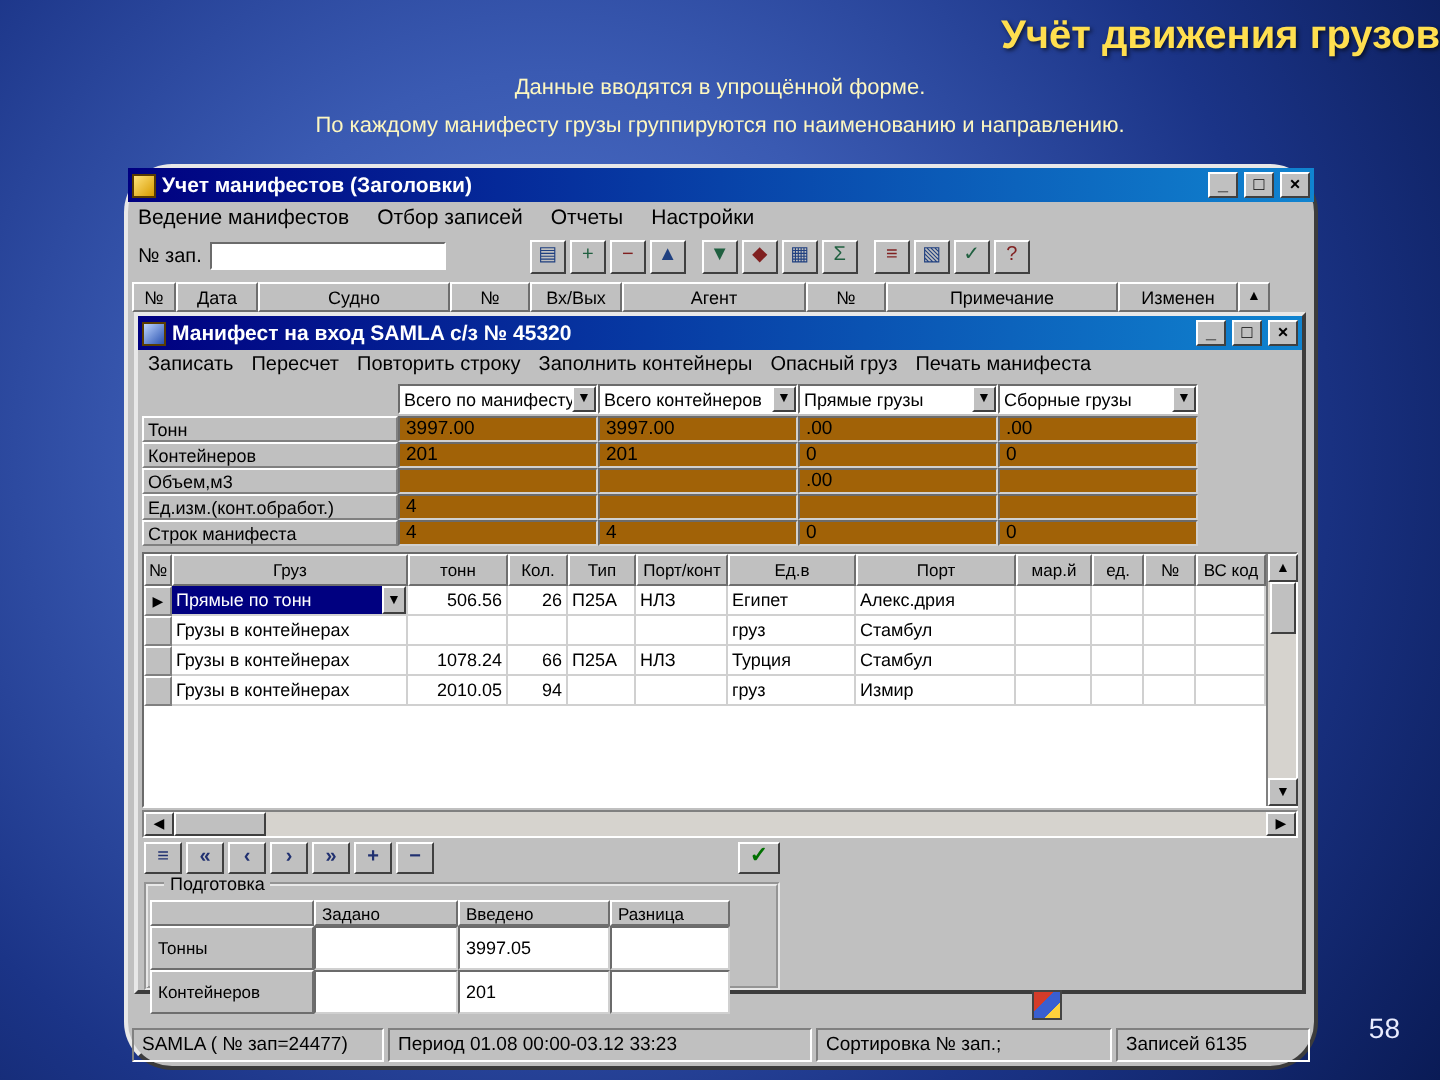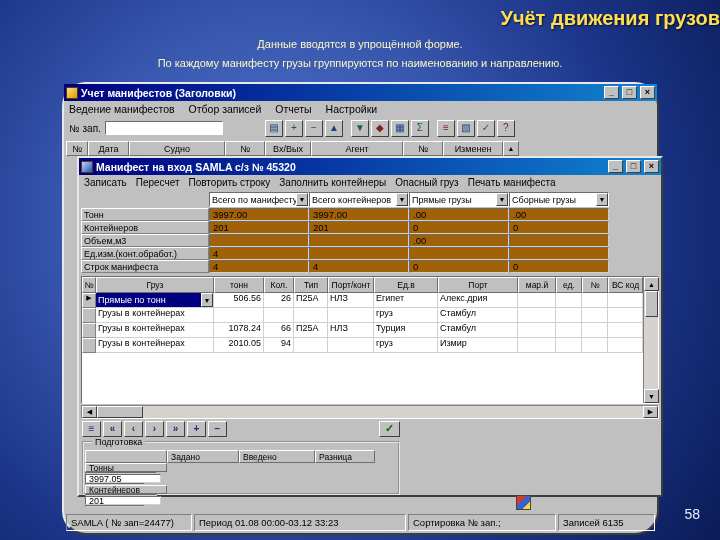--- a/index.html
+++ b/index.html
@@ -47,21 +47,21 @@
 
   .statusbar { position:absolute; left:2px; right:2px; bottom:2px; height:17px; display:flex; gap:2px; }
   .sb-panel { border:1px solid; border-color:#808080 #fff #fff #808080; font-size:9.5px;
     display:flex; align-items:center; padding:4px 4px; white-space:nowrap; overflow:hidden; }
   .sb-0{width:126px}.sb-1{width:212px}.sb-2{width:148px}.sb-3{flex:1}
 
   .deco-icon { position:absolute; right:126px; bottom:23px; width:15px; height:15px; border:1px solid #444;
     background:linear-gradient(135deg,#d43c2a 0 38%,#3a5fd0 38% 70%,#ffd23c 70%); }
 
   
-  .child-window { position:absolute; left:13px; top:72px; width:586px; height:341px; }
+  .child-window { position:absolute; left:3px; top:72px; width:586px; height:341px; }
 
   .summary { margin:2px 2px 3px 2px; }
   .sum-row { display:flex; height:13px; }
   .sum-head { height:15px; margin-bottom:1px; }
   .sum-label { width:128px; background:#c0c0c0; border:1px solid; border-color:#fff #808080 #808080 #fff;
     font-size:9px; padding:0 2px; display:flex; align-items:center; white-space:nowrap; overflow:hidden; }
   .sum-head .sum-spacer { width:128px; }
   .sum-combo { width:100px; background:#fff; border:1px solid; border-color:#6b6b6b #fff #fff #6b6b6b;
     display:flex; align-items:center; font-size:9px; padding-left:2px; }
   .sum-combo-text { flex:1; white-space:nowrap; overflow:hidden; }
@@ -69,21 +69,21 @@
     font-size:7px; display:flex; align-items:center; justify-content:center; flex:none; }
   .sum-val { width:100px; background:#a16207; border:1px solid; border-color:#6b6b6b #d0d0d0 #d0d0d0 #6b6b6b;
     font-size:9.5px; padding:0 3px; display:flex; align-items:center; white-space:nowrap; overflow:hidden; }
 
   .grid-wrap { display:flex; margin:0 2px; height:128px; border:1px solid; border-color:#6b6b6b #fff #fff #6b6b6b; background:#fff; }
   .grid-main { flex:1; display:flex; flex-direction:column; overflow:hidden; }
   .g-head { display:flex; height:16px; flex:none; }
   .gh { font-size:8.5px; }
   .g-row { display:flex; height:15px; flex:none; }
   .gc { background:#fff; border-right:1px solid #d0d0d0; border-bottom:1px solid #d0d0d0;
-    font-size:9px; padding:0 2px; display:flex; white-space:nowrap; overflow:hidden; }
+    font-size:9px; padding:0 2px; display:flex; align-items:center; white-space:nowrap; overflow:hidden; }
   .gc.c0 { background:#c0c0c0; border:1px solid; border-color:#fff #808080 #808080 #fff; justify-content:center; font-size:7px; padding:0; }
   .c0{width:14px; flex:none}.c1{width:118px; flex:none}.c2{width:50px; flex:none}.c3{width:30px; flex:none}
   .c4{width:34px; flex:none}.c5{width:46px; flex:none}.c6{width:64px; flex:none}.c7{width:80px; flex:none}
   .c8{width:38px; flex:none}.c9{width:26px; flex:none}.c10{width:26px; flex:none}.c11{flex:1}
   .gc.c2, .gc.c3 { justify-content:flex-end; }
   .combo-cell { padding:0; }
   .sel { flex:1; background:#000080; color:#fff; font-size:9px; padding:0 2px; height:100%;
     display:flex; align-items:center; white-space:nowrap; overflow:hidden; }
   .g-filler { flex:1; background:#fff; }
 
@@ -99,21 +99,21 @@
   .hthumb { width:46px; height:12px; background:#c0c0c0; border:1px solid; border-color:#fff #404040 #404040 #fff; flex:none; }
 
   .nav-row { display:flex; align-items:center; gap:2px; padding:2px 3px; height:20px; }
   .nbtn { width:19px; height:16px; background:#c0c0c0; border:1px solid; border-color:#fff #404040 #404040 #fff;
     font-size:10px; line-height:13px; text-align:center; font-weight:bold; color:#203070; }
   .check-btn { margin-left:150px; width:21px; color:#007000; font-size:11px; }
 
   .groupbox { margin:2px 0 3px 3px; width:318px; height:54px; border:2px groove #e8e8e8; position:relative; padding:7px 4px 2px 1px; }
   .legend { position:absolute; top:-6px; left:8px; background:#c0c0c0; font-size:9px; padding:0 3px; }
   .p-row { display:flex; height:13px; }
-  .p-row.vals { height:22px;flex-direction:column; }
+  .p-row.vals { height:22px; }
   .ph { background:#c0c0c0; border:1px solid; border-color:#fff #6e6e6e #6e6e6e #fff;
     font-size:8.5px; display:flex; align-items:center; padding:0 3px; white-space:nowrap; overflow:hidden; }
   .pv { background:#fff; border:1px solid; border-color:#6b6b6b #d0d0d0 #d0d0d0 #6b6b6b;
     font-size:9px; display:flex; align-items:center; padding:0 3px; white-space:nowrap; overflow:hidden; }
   .pc0{width:82px}.pc1{width:72px}.pc2{width:76px}.pc3{width:60px}
 </style>
 </head>
 <body>
 
 <div class="slide">
@@ -158,20 +158,21 @@
     </div>
 
     <div class="mgrid-head">
       <div class="hcell mh0">№</div>
       <div class="hcell mh1">Дата</div>
       <div class="hcell mh2">Судно</div>
       <div class="hcell mh3">№</div>
       <div class="hcell mh4">Вх/Вых</div>
       <div class="hcell mh5">Агент</div>
       <div class="hcell mh6">№</div>
+      <div class="hcell mh7">Примечание</div>
       <div class="hcell mh8">Изменен</div>
       <div class="hcell mh-scroll">▲</div>
     </div>
 
     <div class="win child-window">
 
       <div class="tbar">
         <div class="ticon blue"></div>
         <div class="ttext">Манифест на вход SAMLA с/з № 45320</div>
         <div class="tbtn">_</div>

